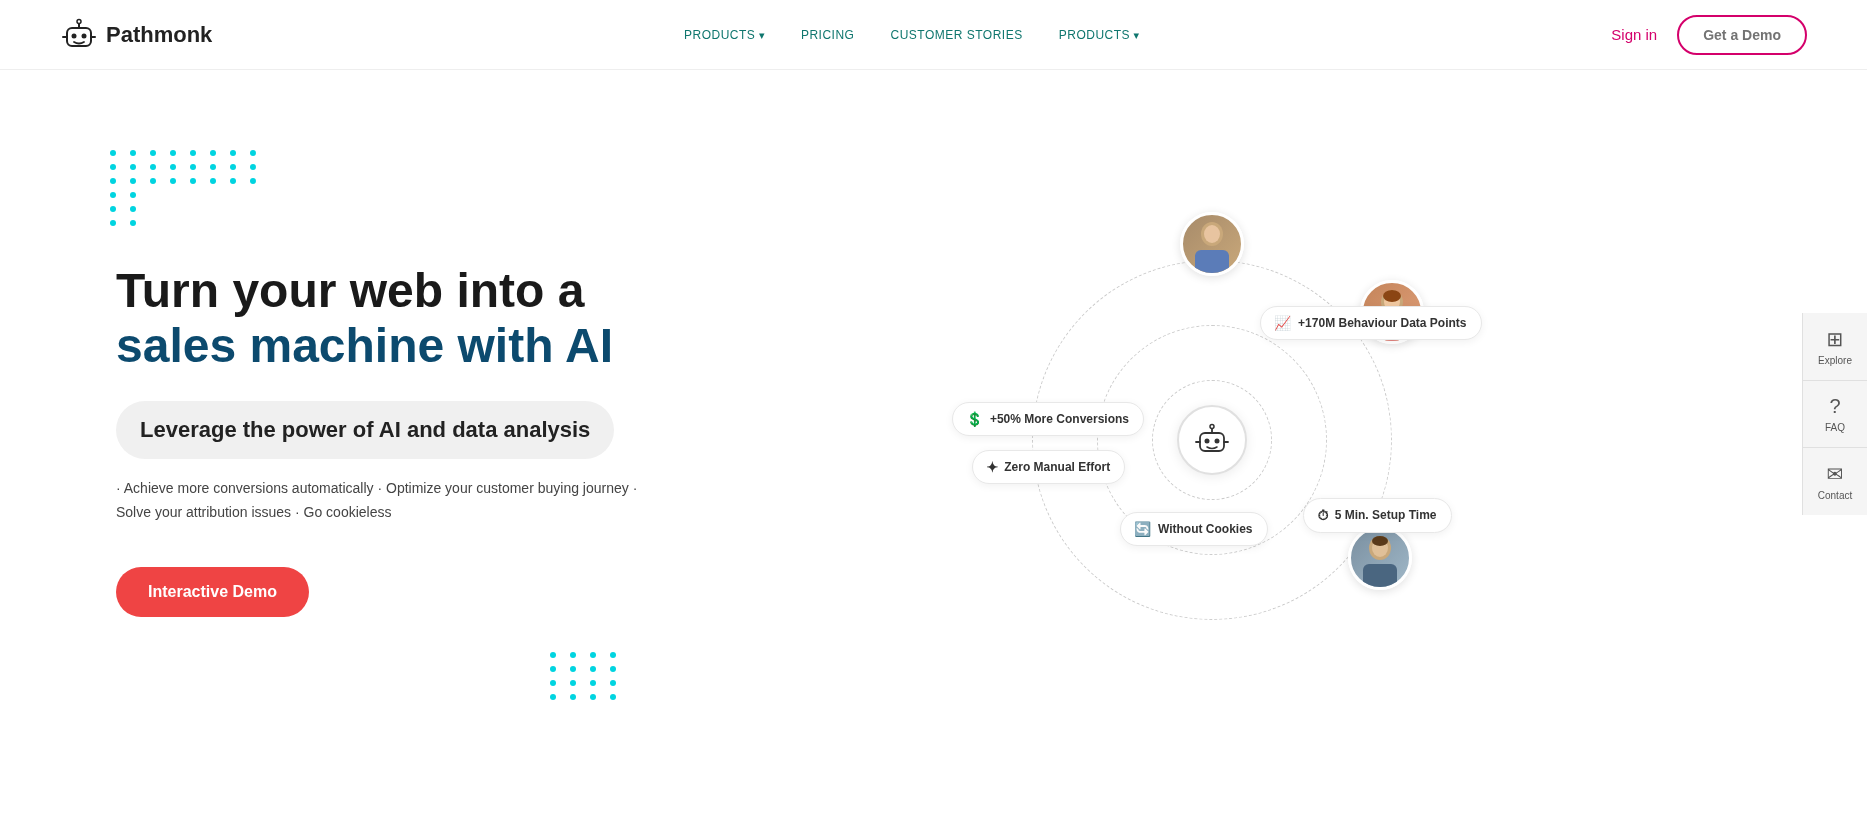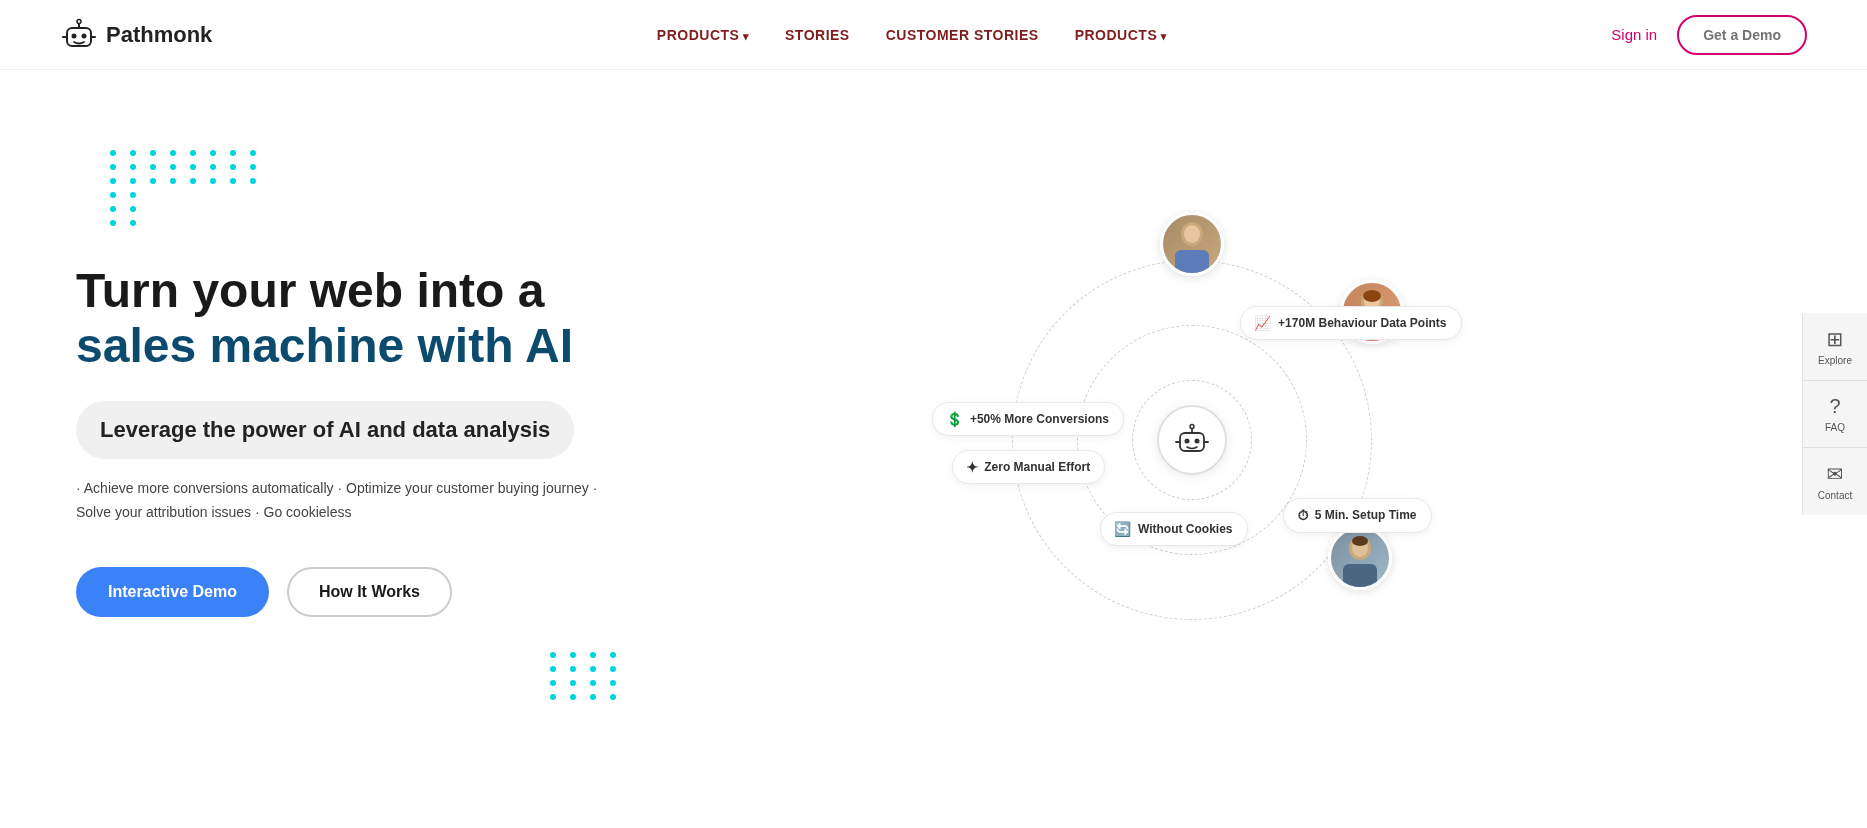--- a/index.html
+++ b/index.html
@@ -7,34 +7,34 @@
 
     
     nav {
       display: flex; align-items: center; justify-content: space-between;
       padding: 12px 60px; height: 70px;
       border-bottom: 1px solid #eee;
       background: #fff;
     }
     .nav-logo { display: flex; align-items: center; gap: 8px; font-size: 22px; font-weight: 700; color: #222; }
     .nav-links { display: flex; align-items: center; gap: 36px; }
-    .nav-links a { text-decoration: none; color: #7f1d1d; font-size: 14px; font-weight: 700; letter-spacing: 0.5px; }
+    .nav-links a { text-decoration: none; color: #0f766e; font-size: 12px; font-weight: 400; letter-spacing: 0.5px; }
     .nav-links a.with-arrow::after { content: ' ▾'; font-size: 11px; }
     .nav-actions { display: flex; align-items: center; gap: 20px; }
     .sign-in { color: #d4006b; font-weight: 400; font-size: 15px; text-decoration: none; cursor: pointer; }
     .get-demo {
       border: 2px solid #d4006b; color: #737373; background: #fff;
       border-radius: 30px; padding: 10px 24px; font-size: 14px; font-weight: 700;
       cursor: pointer;
     }
 
     
     .hero {
       display: flex; align-items: center; justify-content: space-between;
-      padding: 40px 120px 20px 76px;
+      padding: 40px 120px 20px 116px;
       min-height: 720px;
       position: relative;
       background: #fff;
     }
 
     
     .dot-pattern-tl {
       position: absolute; top: 80px; left: 110px;
       display: grid; grid-template-columns: repeat(8, 12px); gap: 8px;
     }
@@ -61,21 +61,21 @@
     .hero-left h1 span { font-weight: 800; color: #1a1a1a; }
     .hero-subtitle {
       background: #f0f0f0; border-radius: 30px;
       padding: 16px 24px; font-size: 22px; font-weight: 700;
       color: #222; margin: 20px 0 18px;
       display: inline-block;
     }
     .hero-bullets { font-size: 14px; color: #444; line-height: 1.7; margin-bottom: 42px; }
     .hero-buttons { display: flex; gap: 18px; align-items: center; }
     .btn-demo {
-      background: #3b82f6; color: #fff; border: none;
+      background: #ef4444; color: #fff; border: none;
       border-radius: 30px; padding: 16px 32px; font-size: 16px; font-weight: 700;
       cursor: pointer;
     }
     .btn-how {
       background: #fff; color: #1a1a1a; border: 2px solid #ccc;
       border-radius: 30px; padding: 14px 30px; font-size: 16px; font-weight: 700;
       cursor: pointer;
     }
 
     
@@ -173,21 +173,21 @@
       <line x1="19" y1="12" x2="19" y2="7" stroke="#222" stroke-width="2"></line>
       <circle cx="19" cy="5.5" r="2" stroke="#222" stroke-width="1.5" fill="white"></circle>
       <line x1="7" y1="21" x2="3" y2="21" stroke="#222" stroke-width="2" stroke-linecap="round"></line>
       <line x1="31" y1="21" x2="35" y2="21" stroke="#222" stroke-width="2" stroke-linecap="round"></line>
     </svg>
     <span>Pathmonk</span>
   </div>
 
   <div class="nav-links">
     <a href="#" class="with-arrow">PRODUCTS</a>
-    <a href="#">STORIES</a>
+    <a href="#">PRICING</a>
     <a href="#">CUSTOMER STORIES</a>
     <a href="#" class="with-arrow">PRODUCTS</a>
   </div>
 
   <div class="nav-actions">
     <a href="#" class="sign-in">Sign in</a>
     <button class="get-demo">Get a Demo</button>
   </div>
 </nav>
 
@@ -276,21 +276,20 @@
     </h1>
 
     <div class="hero-subtitle">
       <span>Leverage the power of AI and data analysis</span>
     </div>
 
     <p class="hero-bullets">· Achieve more conversions automatically · Optimize your customer buying journey · Solve your attribution issues · Go cookieless</p>
 
     <div class="hero-buttons">
       <button class="btn-demo">Interactive Demo</button>
-      <button class="btn-how">How It Works</button>
     </div>
   </div>
 
   <div class="hero-right">
     <div class="diagram">
 
       <div class="circle c3"></div>
       <div class="circle c2"></div>
       <div class="circle c1"></div>
 

